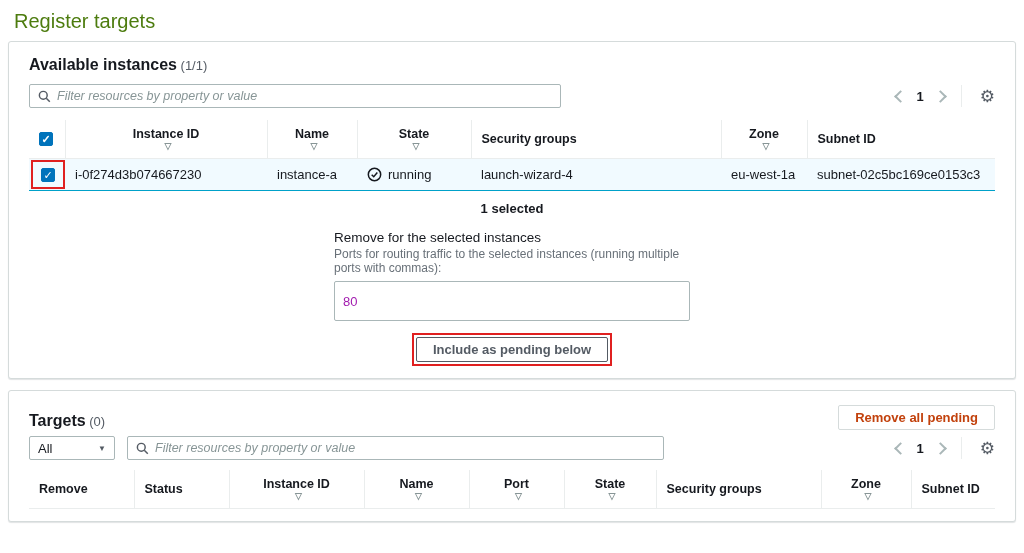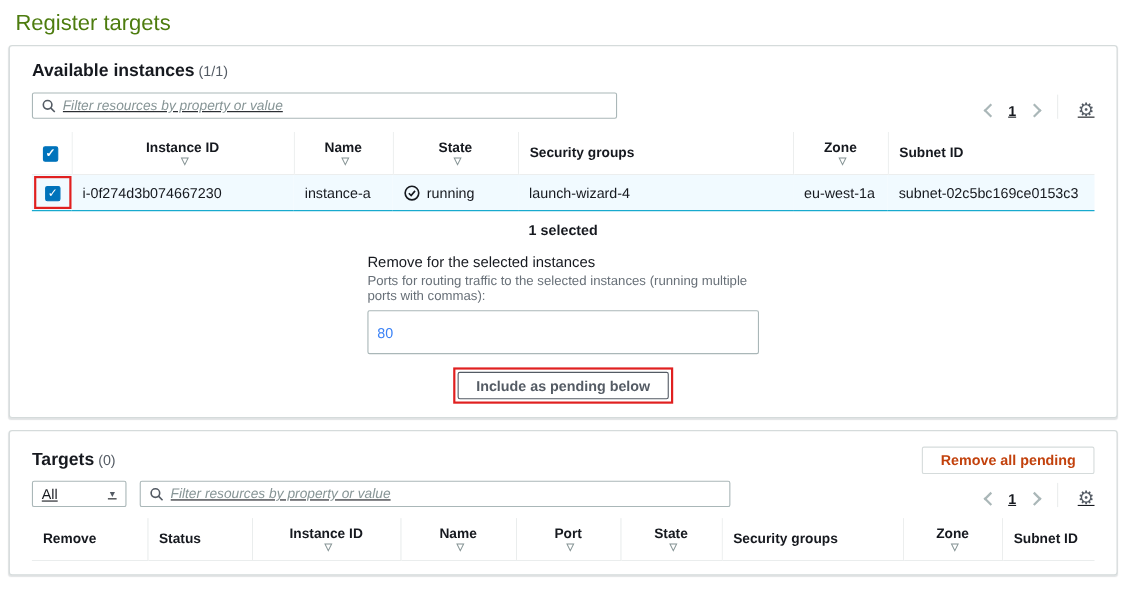--- a/index.html
+++ b/index.html
@@ -20,25 +20,25 @@
   .card {
     margin: 0 8px;
     background: #ffffff;
     border: 1px solid #d5dbdb;
     border-radius: 3px;
     box-shadow: 0 1px 1px rgba(0,28,36,.12);
   }
   .card + .card { margin-top: 11px; }
   .card-inner { padding: 14px 20px 12px 20px; }
 
-  .section-header { display: flex; align-items: center; justify-content: space-between; }
+  .section-header { display: flex; align-items: flex-end; justify-content: space-between; }
   .section-title { font-size: 16px; font-weight: 700; }
   .section-count { font-weight: 400; color: #545b64; }
 
-  .toolbar { display: flex; align-items: flex-end; margin-top: 10px; text-decoration: underline; }
+  .toolbar { display: flex; align-items: center; margin-top: 10px; }
   .filter-input {
     display: flex; align-items: center; gap: 6px;
     border: 1px solid #aab7b8; border-radius: 2px;
     background: #fff; height: 24px; padding: 0 8px;
     flex: 0 0 auto;
   }
   .filter-input input {
     border: none; outline: none; font-size: 12.5px;
     font-style: italic; color: #16191f; width: 100%;
     font-family: "Liberation Sans", sans-serif;
@@ -82,21 +82,21 @@
   .state-cell { display: flex; align-items: center; gap: 6px; }
 
   .selected-note { text-align: center; font-weight: 700; font-size: 13px; margin-top: 10px; }
 
   .ports-block { width: 356px; margin: 14px auto 0 auto; }
   .ports-label { font-size: 13.5px; font-weight: 500; color: #16191f; }
   .ports-desc { font-size: 12px; color: #687078; margin-top: 2px; }
   .ports-input {
     width: 100%; height: 40px; margin-top: 6px;
     border: 1px solid #aab7b8; border-radius: 2px;
-    padding: 12px 8px; font-size: 13px; color: #3b82f6;
+    padding: 12px 8px; font-size: 13px; color: #a21caf;
     font-family: "Liberation Sans", sans-serif;
   }
 
   .btn {
     display: inline-block; border-radius: 2px; cursor: pointer;
     font-size: 13px; font-weight: 700; padding: 4px 16px;
     background: #fff; border: 1px solid #545b64; color: #545b64;
     font-family: "Liberation Sans", sans-serif;
   }
   .btn.disabled { border-color: #d5dbdb; color: #c2410c; cursor: default; }

